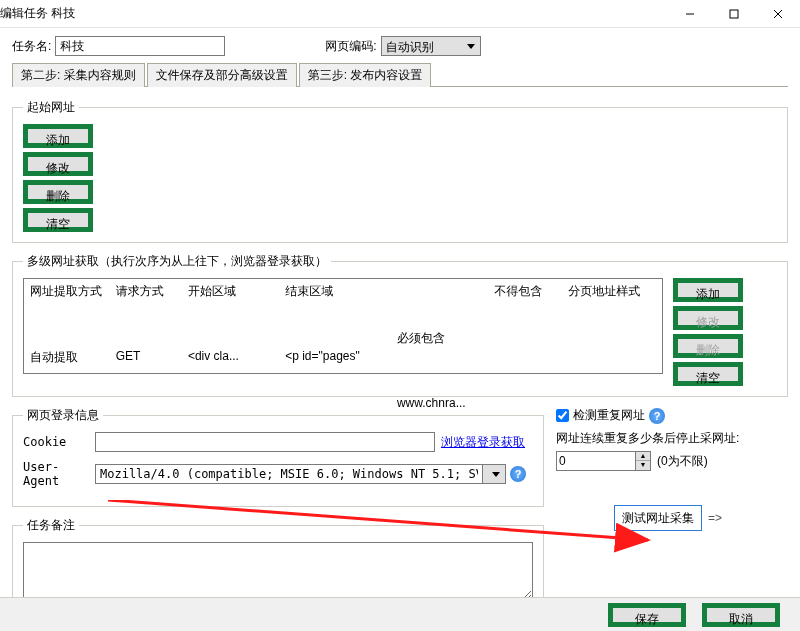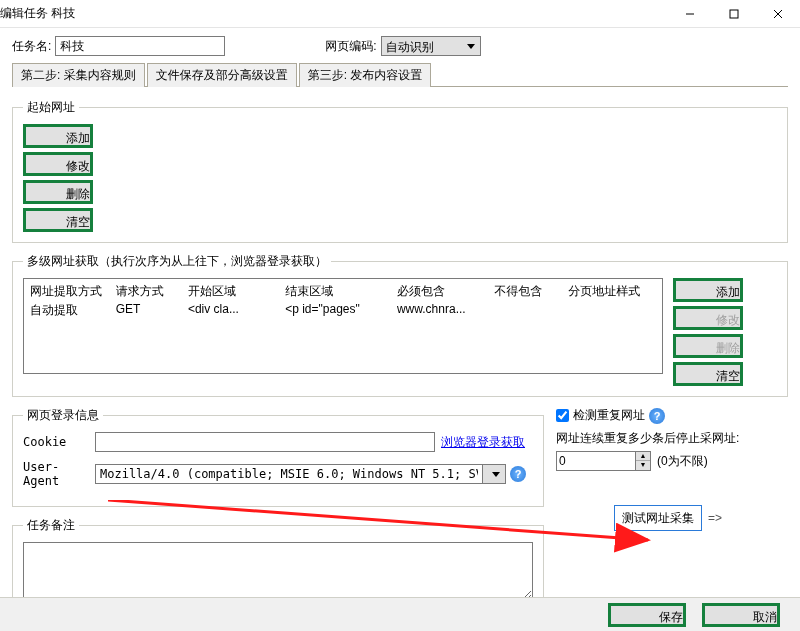--- a/index.html
+++ b/index.html
@@ -18,27 +18,27 @@
     .select::after { content: ""; position: absolute; right: 5px; top: 7px; border-left: 4px solid transparent; border-right: 4px solid transparent; border-top: 5px solid #000; }
     .tabs { display: flex; border-bottom: 1px solid #aca899; margin-bottom: 12px; }
     .tab { padding: 3px 8px; border: 1px solid #aca899; border-bottom: none; background: #f0f0f0; margin-right: 2px; cursor: default; position: relative; top: 1px; }
     .tab.active { background: #fff; border-bottom: 1px solid #fff; border-style: dashed; border-color: #888; border-bottom-color: #fff; }
     fieldset { border: 1px solid #d0d0c8; padding: 8px 10px 10px 10px; margin-bottom: 10px; }
     legend { padding: 0 4px; color: #000; }
     .hbox { display: flex; gap: 10px; }
     .textarea { border: 1px solid #7a7a7a; background: #fff; font-family: monospace, SimSun; font-size: 12px; padding: 3px; white-space: pre; overflow: auto; }
     .url-box { width: 640px; height: 112px; }
     .side-buttons { display: flex; flex-direction: column; gap: 4px; }
-    .btn { width: 70px; height: 24px; border: 3px solid #15803d; background: #e1e1e1; cursor: default; text-align: right; line-height: 22px; }
+    .btn { width: 70px; height: 24px; border: 5px solid #15803d; background: #e1e1e1; cursor: default; text-align: center; line-height: 22px; }
     .btn:disabled, .btn.disabled { color: #a0a0a0; }
     .table-box { border: 1px solid #7a7a7a; width: 640px; height: 96px; background: #fff; font-family: SimSun, monospace; padding: 4px 6px; }
     .table-header { display: flex; }
     .table-row { display: flex; margin-top: 2px; }
     .tcol { overflow: hidden; white-space: nowrap; text-overflow: clip; padding-right: 23px; }
-    .c1 { width: 88px; } .c2 { width: 74px; } .c3 { width: 100px; } .c4 { width: 115px; } .c5 { width: 100px; } .c6 { width: 76px; } .c7 { width: 90px; }
+    .c1 { width: 88px; } .c2 { width: 74px; } .c3 { width: 100px; } .c4 { width: 115px; } .c5 { width: 100px; margin-top: 47px; } .c6 { width: 76px; } .c7 { width: 90px; }
     .login-row { display: flex; align-items: center; margin-bottom: 8px; }
     .login-label { width: 72px; font-family: monospace, SimSun; }
     .link { color: #0000ee; text-decoration: underline; cursor: default; margin-left: 6px; }
     .help-icon { display: inline-flex; width: 16px; height: 16px; border-radius: 50%; background: radial-gradient(#6db4ff,#2a7ad9); color: #fff; align-items: center; justify-content: center; font-size: 11px; margin-left: 4px; font-weight: bold; }
     .two-col { display: flex; gap: 12px; }
     .left-col { width: 532px; }
     .right-col { width: 224px; }
     .checkbox-row { display: flex; align-items: center; margin-bottom: 6px; }
     .checkbox { width: 13px; height: 13px; margin-right: 4px; }
     .spin { display: inline-flex; align-items: center; }

